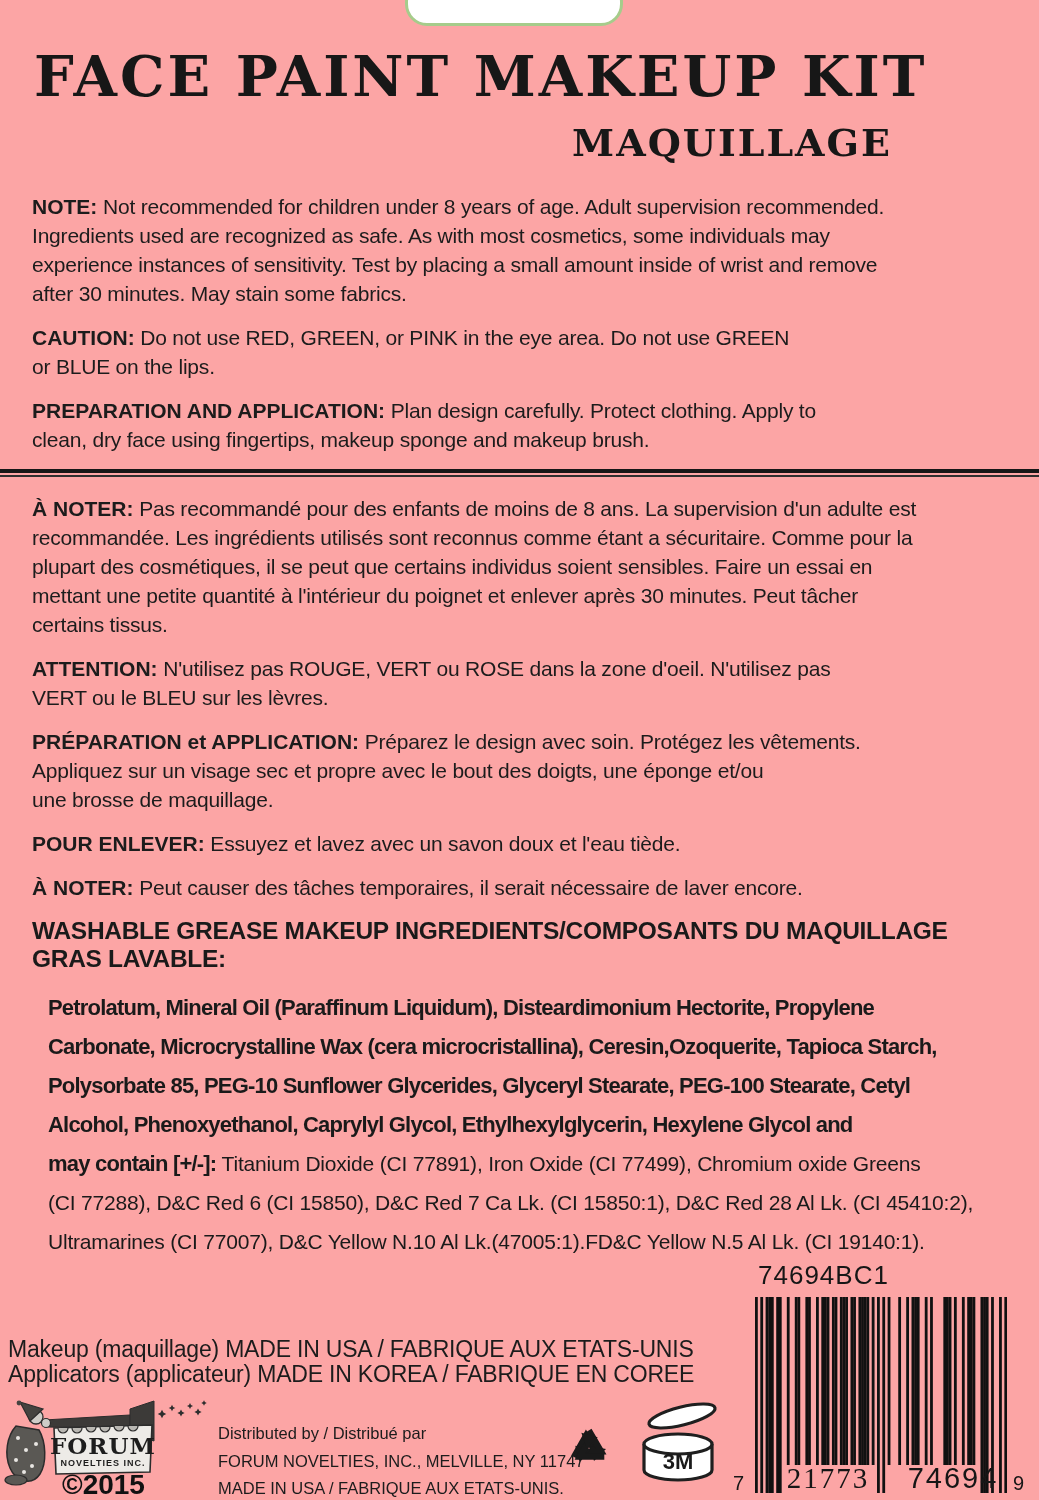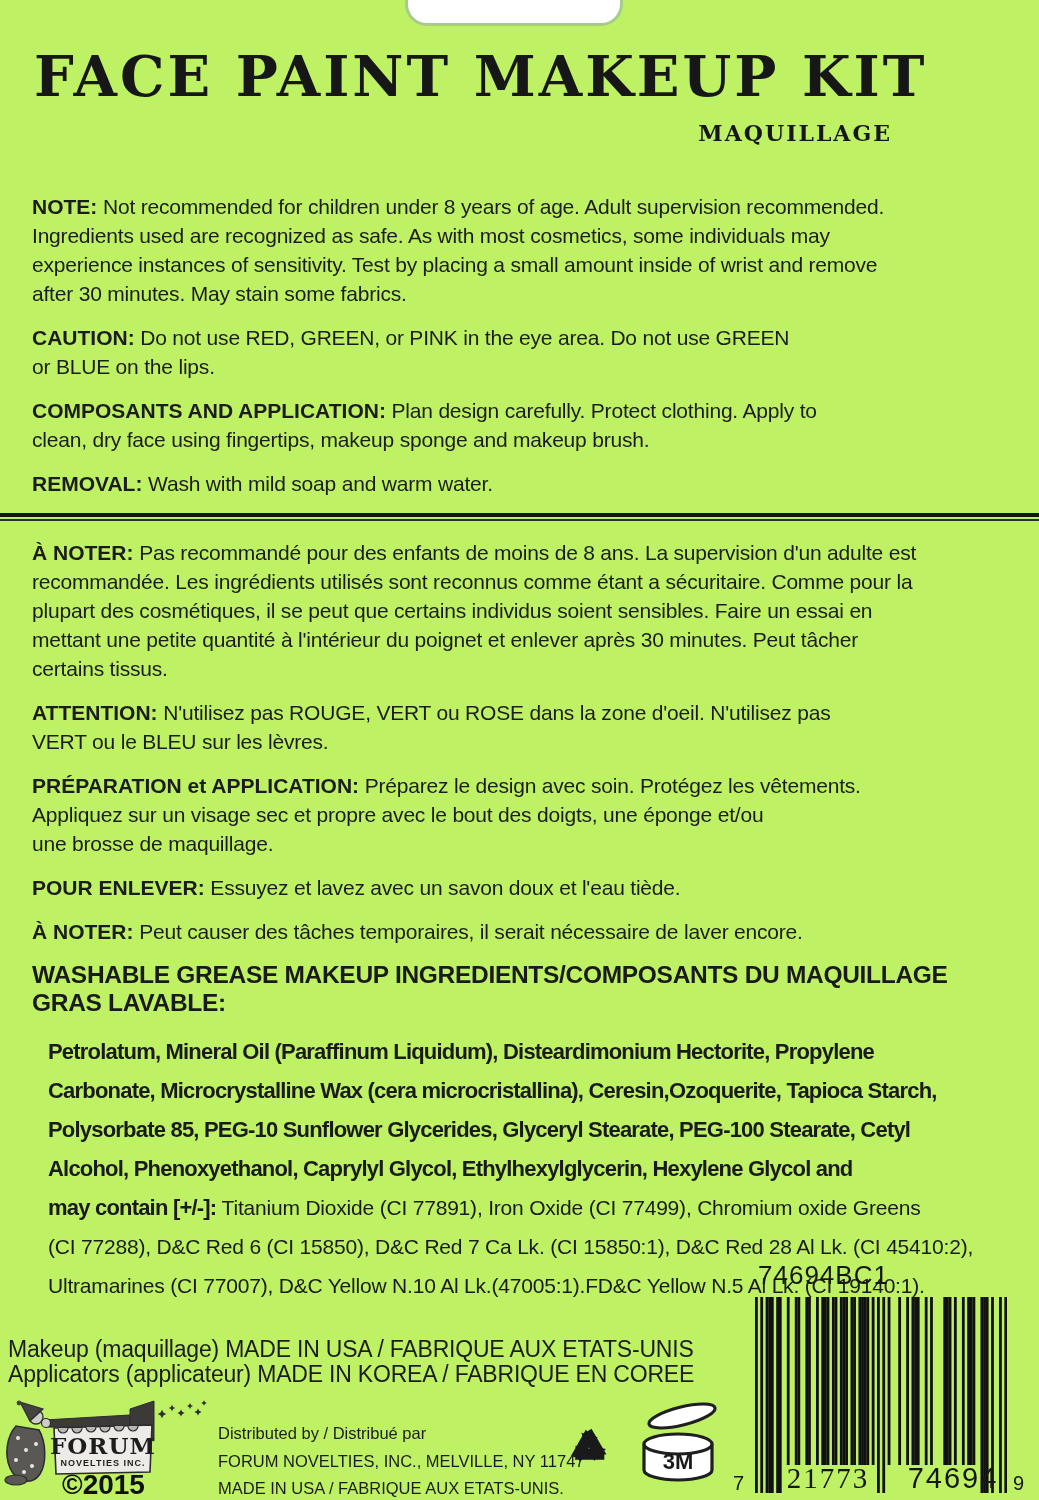--- a/index.html
+++ b/index.html
@@ -1,26 +1,26 @@
 <!DOCTYPE html>
 <html><head>
 <meta charset="utf-8">
 <style>
   html,body{margin:0;padding:0;background:#fff;}
-  .page{position:relative;width:1039px;height:1500px;background:#bef264;overflow:hidden;
+  .page{position:relative;width:1039px;height:1500px;background:#fca5a5;overflow:hidden;
         font-family:"Liberation Sans",sans-serif;color:#1a1a1a;}
   
   .hang-tab{position:absolute;left:405px;top:-20px;width:212px;height:40px;
             border:3px solid #a6cc8b;border-radius:22px;background:#fff;}
   
   .title{position:absolute;left:34px;top:40px;width:858px;
          font-family:"DejaVu Serif",serif;font-weight:700;font-size:56px;line-height:72px;
          letter-spacing:3px;color:#171717;white-space:nowrap;}
   .subtitle{position:absolute;left:34px;top:120px;width:858px;text-align:right;
-            font-family:"DejaVu Serif",serif;font-weight:700;font-size:22px;letter-spacing:2px;color:#171717;}
+            font-family:"DejaVu Serif",serif;font-weight:700;font-size:38px;letter-spacing:2px;color:#171717;}
   
   .body-copy{position:absolute;left:32px;top:192px;width:990px;}
   .para{white-space:pre-line;font-size:21px;line-height:29px;letter-spacing:-0.2px;
         margin:0 0 15px 0;color:#1c1c1c;}
   .para b{font-weight:700;letter-spacing:0;}
   .rule{height:2px;border-top:4px solid #161616;border-bottom:2px solid #2e2e2e;
         margin:6px -32px 17px -32px;}
   
   .ing-head{display:block;font-size:24.5px;font-weight:700;letter-spacing:-0.3px;margin:8px 0 4px 0;}
   .ing-body{white-space:pre-line;line-height:37px;margin:16px;}
@@ -52,23 +52,22 @@
   <div class="title">FACE PAINT MAKEUP KIT</div>
   <div class="subtitle">MAQUILLAGE</div>
 
   <div class="body-copy">
     <p class="para"><b>NOTE:</b><span> Not recommended for children under 8 years of age. Adult supervision recommended.
 Ingredients used are recognized as safe. As with most cosmetics, some individuals may
 experience instances of sensitivity. Test by placing a small amount inside of wrist and remove
 after 30 minutes. May stain some fabrics.</span></p>
     <p class="para"><b>CAUTION:</b><span> Do not use RED, GREEN, or PINK in the eye area. Do not use GREEN
 or BLUE on the lips.</span></p>
-    <p class="para"><b>COMPOSANTS AND APPLICATION:</b><span> Plan design carefully. Protect clothing. Apply to
+    <p class="para"><b>PREPARATION AND APPLICATION:</b><span> Plan design carefully. Protect clothing. Apply to
 clean, dry face using fingertips, makeup sponge and makeup brush.</span></p>
-    <p class="para"><b>REMOVAL:</b><span> Wash with mild soap and warm water.</span></p>
 
     <div class="rule"></div>
 
     <p class="para"><b>À NOTER:</b><span> Pas recommandé pour des enfants de moins de 8 ans. La supervision d'un adulte est
 recommandée. Les ingrédients utilisés sont reconnus comme étant a sécuritaire. Comme pour la
 plupart des cosmétiques, il se peut que certains individus soient sensibles. Faire un essai en
 mettant une petite quantité à l'intérieur du poignet et enlever après 30 minutes. Peut tâcher
 certains tissus.</span></p>
     <p class="para"><b>ATTENTION:</b><span> N'utilisez pas ROUGE, VERT ou ROSE dans la zone d'oeil. N'utilisez pas
 VERT ou le BLEU sur les lèvres.</span></p>

